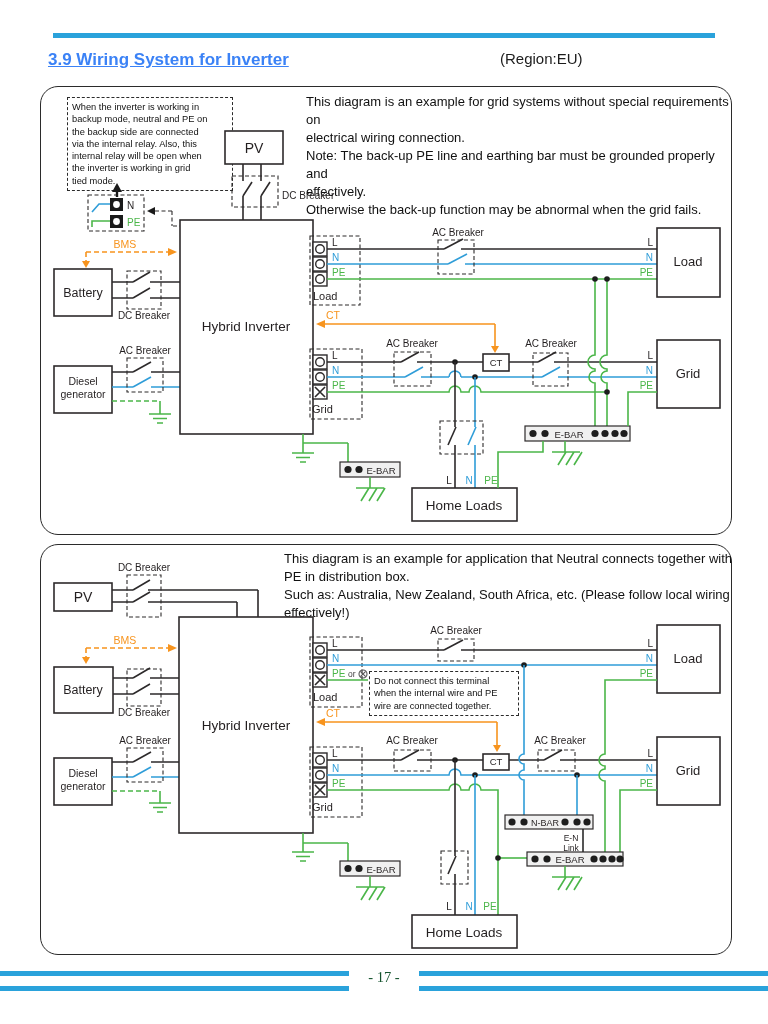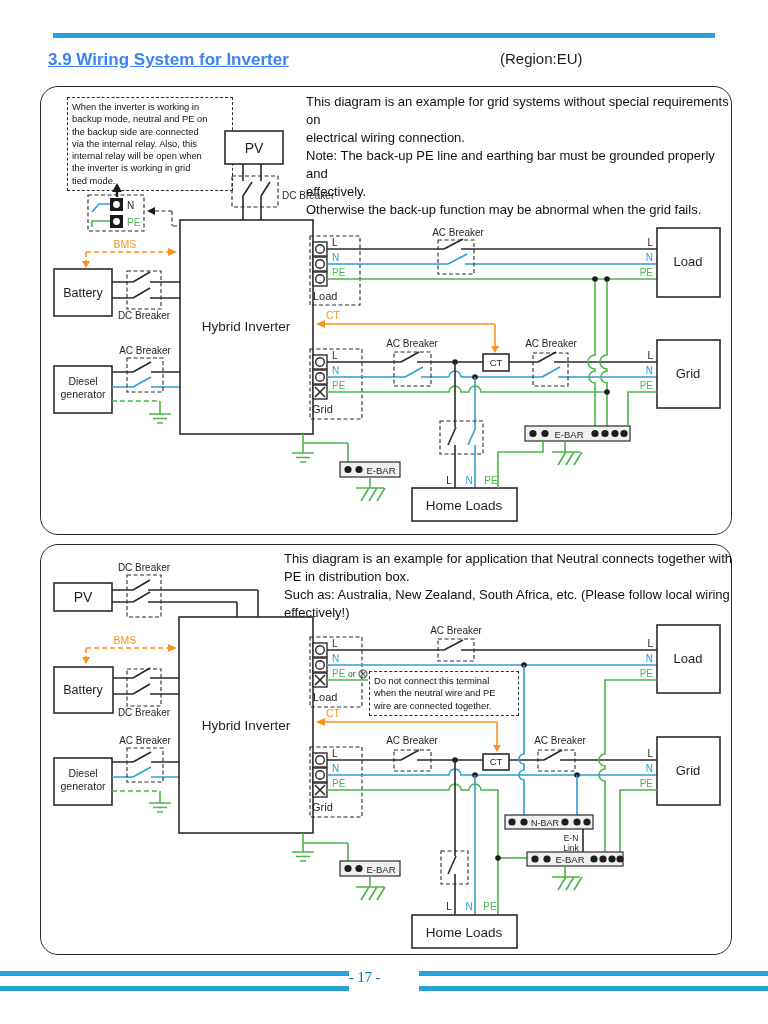--- a/index.html
+++ b/index.html
@@ -14,21 +14,21 @@
   .desc{position:absolute;font-size:13px;line-height:1.38;white-space:pre-line;color:#111;}
   .desc1{left:306px;top:93px;width:430px;}
   .desc2{left:284px;top:550px;width:448px;}
   .notebox{position:absolute;border:1.4px dashed #2b2b2b;background:#fff;
            font-size:9.3px;line-height:1.32;white-space:pre-line;padding:3px 4px;color:#111;}
   .note1{left:48px;top:97px;width:156px;margin-left:19px;}
   .warn2{left:369px;top:671px;width:140px;}
   .svglayer{position:absolute;left:0;top:0;}
   .footline{position:absolute;height:4.5px;background:#2aa2db;}
   .pagenum{position:absolute;left:349px;top:966px;width:70px;height:22px;line-height:22px;
-           text-align:left;font-family:"Liberation Serif",serif;font-size:14.5px;color:#0369a1;}
+           text-align:center;font-family:"Liberation Serif",serif;font-size:14.5px;color:#14532d;}
   
   .w{fill:none;stroke-width:1.6;}
   .k{stroke:#2d2a2b;} .b{stroke:#2f9dd8;} .g{stroke:#4bb649;} .o{stroke:#f7941e;}
   .dsh{stroke-dasharray:5 3;}
   .db{fill:none;stroke:#2d2a2b;stroke-width:1.1;stroke-dasharray:4 2.5;}
   .bx{fill:#fff;stroke:#2d2a2b;stroke-width:1.6;}
   .bar{fill:#f0f0f0;stroke:#2d2a2b;stroke-width:1.2;}
   .term{fill:#fff;stroke:#2d2a2b;stroke-width:1.4;}
   .tdk{fill:#1a1a1a;stroke:none;}
   .dot{fill:#1d1d1d;stroke:none;}
@@ -57,21 +57,21 @@
   <div class="desc desc1">This diagram is an example for grid systems without special requirements on
 electrical wiring connection.
 Note: The back-up PE line and earthing bar must be grounded properly and
 effectively.
 Otherwise the back-up function may be abnormal when the grid fails.</div>
   <div class="desc desc2">This diagram is an example for application that Neutral connects together with
 PE in distribution box.
 Such as: Australia, New Zealand, South Africa, etc. (Please follow local wiring
 effectively!)</div>
   <div class="notebox warn2">Do not connect this terminal
-when the neutral wire and PE
+when the internal wire and PE
 wire are connected together.</div>
 
   <svg class="svglayer" width="768" height="1024" viewBox="0 0 768 1024">
 
     <g>
 
       <g>
         <rect class="bx" x="225" y="131" width="58" height="33"></rect>
         <text x="254" y="153" font-size="14" text-anchor="middle">PV</text>
         <path class="w k" d="M243,164 V181 M243,196 V220 M261,164 V181 M261,196 V220"></path>

